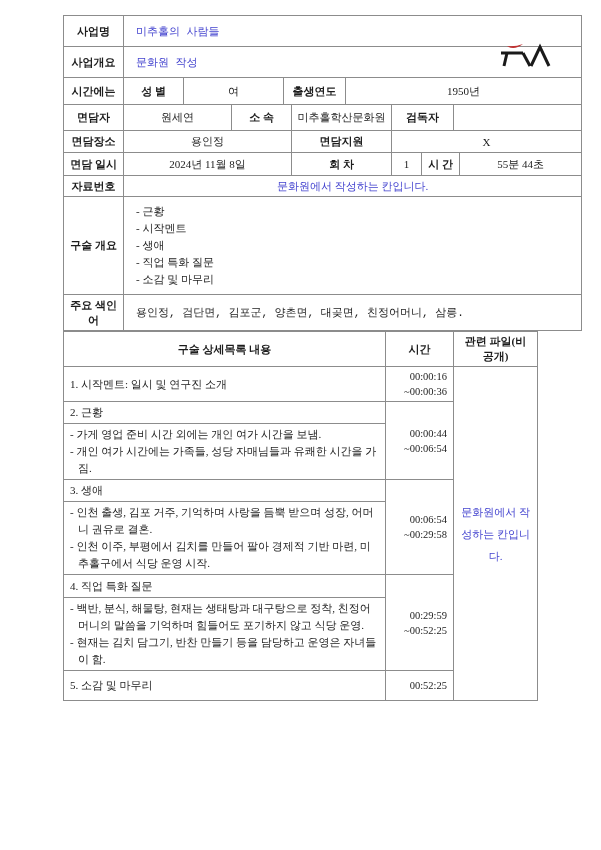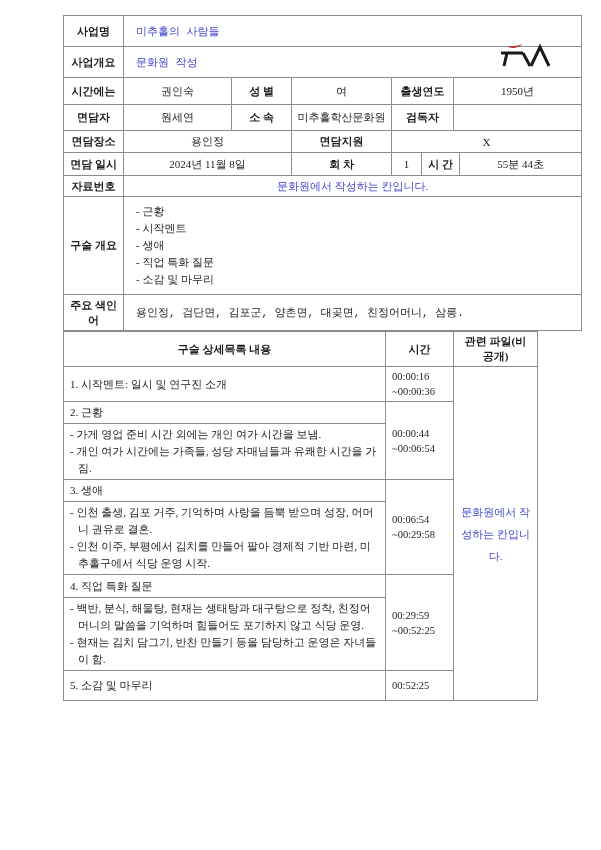--- a/index.html
+++ b/index.html
@@ -38,21 +38,21 @@
   
   table.det {
     border-collapse:collapse; width:474px; margin-left:63px;
     table-layout:fixed; font-size:11px;
   }
   table.det td { border:1px solid #8c8c8c; vertical-align:middle; padding:2px 6px; overflow:hidden; }
   .det .hd { font-weight:700; text-align:center; }
   .sec-title { text-align:left; }
   .bullets { line-height:17px; text-align:left; }
   .bullets div { padding-left:8px; text-indent:-8px; }
-  .time { text-align:left; font-size:10.5px; line-height:15px; padding:2px 1px; }
+  .time { text-align:right; font-size:10.5px; line-height:15px; padding:2px 1px; }
   .file-note { color:#4343cf; text-align:center; line-height:22px; font-size:11px; }
 </style>
 </head>
 <body>
 
 <div class="page">
 
   <svg class="logo" width="52" height="32" viewBox="0 0 52 32">
     <path d="M8 10 Q15 15 24 8 Q16 11 8 10 Z" fill="#c03030"></path>
     <path d="M2 17 H24" stroke="#1a1a1a" stroke-width="3" fill="none"></path>
@@ -69,21 +69,20 @@
       <div class="c left blue grow">미추홀의 사람들</div>
     </div>
 
     <div class="r h30">
       <div class="c lbl w59">사업개요</div>
       <div class="c left blue grow">문화원 작성</div>
     </div>
 
     <div class="r h26">
       <div class="c lbl w59">시간에는</div>
-      <div class="c w108">권인숙</div>
       <div class="c lbl w60">성 별</div>
       <div class="c w100">여</div>
       <div class="c lbl w62">출생연도</div>
       <div class="c grow">1950년</div>
     </div>
 
     <div class="r h25">
       <div class="c lbl w59">면담자</div>
       <div class="c w108">원세연</div>
       <div class="c lbl w60">소 속</div>

